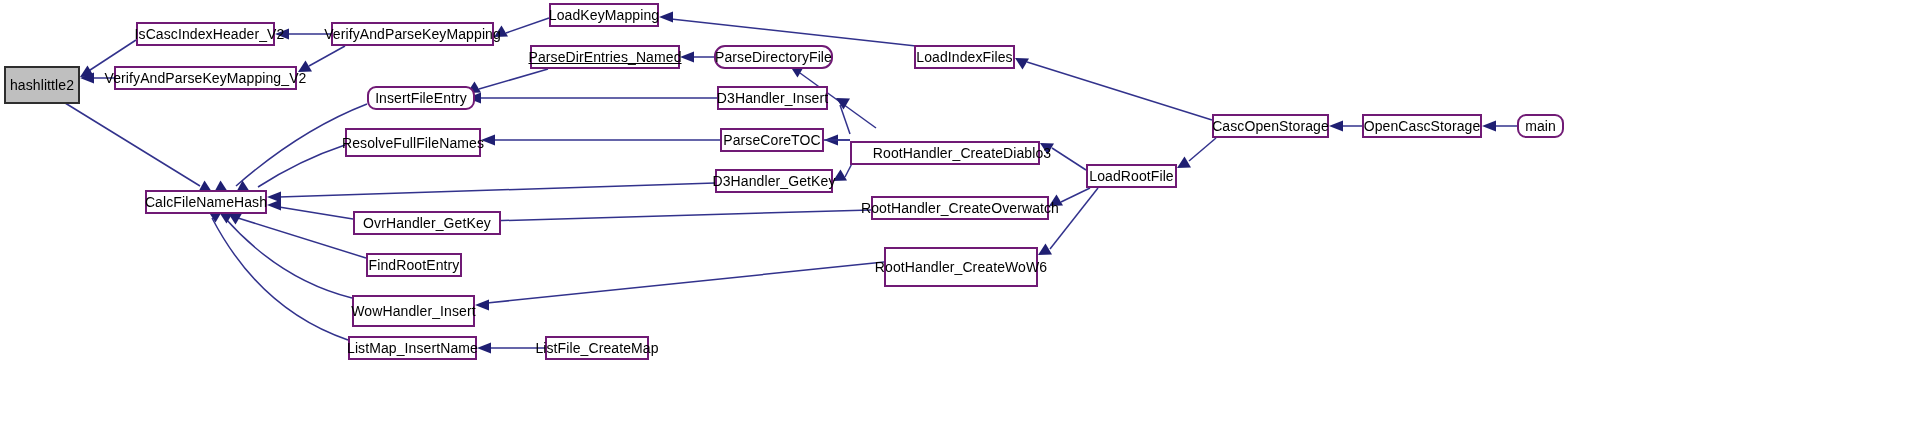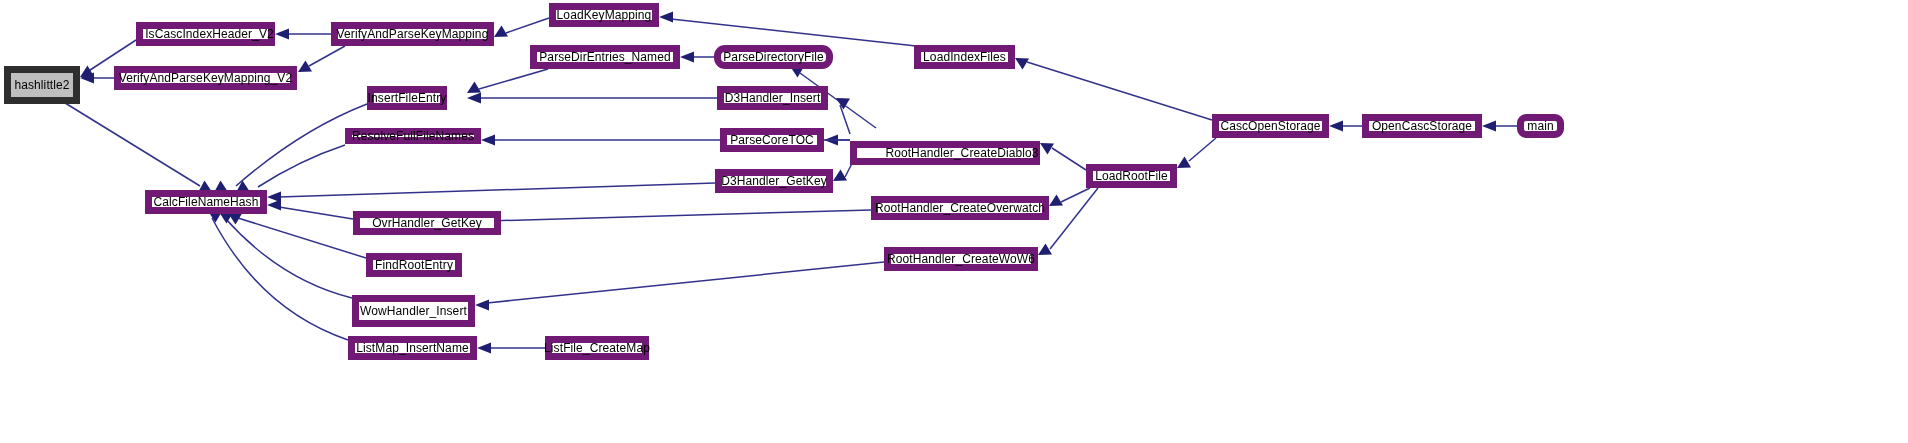--- a/index.html
+++ b/index.html
@@ -18,24 +18,24 @@
   #graph-svg {
     position: absolute;
     left: 0;
     top: 0;
     width: 1908px;
     height: 443px;
   }
   .node-box {
     position: absolute;
     box-sizing: border-box;
-    border: 7px solid #701a75;
+    border: 2px solid #701a75;
     background: #ffffff;
     color: #000000;
-    font-size: 12px;
+    font-size: 14px;
     line-height: 1;
     display: flex;
     align-items: center;
     justify-content: center;
     white-space: nowrap;
     letter-spacing: 0.1px;
   }
   .node-box.highlight {
     background: #bfbfbf;
     border-color: #2e2e2e;
@@ -196,36 +196,36 @@
       </div>
       <div class="node-box" style="left: 114px; top: 66px; width: 183px; height: 24px;">
         <span class="node-label">VerifyAndParseKeyMapping_V2</span>
       </div>
       <div class="node-box" style="left: 331px; top: 22px; width: 163px; height: 24px;">
         <span class="node-label">VerifyAndParseKeyMapping</span>
       </div>
       <div class="node-box" style="left: 549px; top: 3px; width: 110px; height: 24px;">
         <span class="node-label">LoadKeyMapping</span>
       </div>
-      <div class="node-box" style="left: 530px; top: 45px; width: 150px; height: 24px;">
+      <div class="node-box" style="left: 530px; top: 45px; width: 150px; height: 24px; text-decoration: underline;">
         <span class="node-label">ParseDirEntries_Named</span>
       </div>
       <div class="node-box" style="left: 714px; top: 45px; width: 119px; height: 24px; border-radius: 11px;">
         <span class="node-label">ParseDirectoryFile</span>
       </div>
       <div class="node-box" style="left: 914px; top: 45px; width: 101px; height: 24px;">
         <span class="node-label">LoadIndexFiles</span>
       </div>
-      <div class="node-box" style="left: 367px; top: 86px; width: 80px; height: 24px;">
+      <div class="node-box" style="left: 367px; top: 86px; width: 108px; height: 24px; border-radius: 9px;">
         <span class="node-label">InsertFileEntry</span>
       </div>
       <div class="node-box" style="left: 717px; top: 86px; width: 111px; height: 24px;">
         <span class="node-label">D3Handler_Insert</span>
       </div>
-      <div class="node-box" style="left: 345px; top: 128px; width: 136px; height: 16px;">
+      <div class="node-box" style="left: 345px; top: 128px; width: 136px; height: 29px;">
         <span class="node-label">ResolveFullFileNames</span>
       </div>
       <div class="node-box" style="left: 720px; top: 128px; width: 104px; height: 24px;">
         <span class="node-label">ParseCoreTOC</span>
       </div>
       <div class="node-box" style="left: 850px; top: 141px; width: 190px; height: 24px; padding-left: 34px;">
         <span class="node-label">RootHandler_CreateDiablo3</span>
       </div>
       <div class="node-box" style="left: 1212px; top: 114px; width: 117px; height: 24px;">
         <span class="node-label">CascOpenStorage</span>
@@ -247,21 +247,21 @@
       </div>
       <div class="node-box" style="left: 353px; top: 211px; width: 148px; height: 24px;">
         <span class="node-label">OvrHandler_GetKey</span>
       </div>
       <div class="node-box" style="left: 871px; top: 196px; width: 178px; height: 24px;">
         <span class="node-label">RootHandler_CreateOverwatch</span>
       </div>
       <div class="node-box" style="left: 366px; top: 253px; width: 96px; height: 24px;">
         <span class="node-label">FindRootEntry</span>
       </div>
-      <div class="node-box" style="left: 884px; top: 247px; width: 154px; height: 24px;">
+      <div class="node-box" style="left: 884px; top: 247px; width: 154px; height: 40px;">
         <span class="node-label">RootHandler_CreateWoW6</span>
       </div>
       <div class="node-box" style="left: 352px; top: 295px; width: 123px; height: 32px;">
         <span class="node-label">WowHandler_Insert</span>
       </div>
       <div class="node-box" style="left: 348px; top: 336px; width: 129px; height: 24px;">
         <span class="node-label">ListMap_InsertName</span>
       </div>
       <div class="node-box" style="left: 545px; top: 336px; width: 104px; height: 24px;">
         <span class="node-label">ListFile_CreateMap</span>

